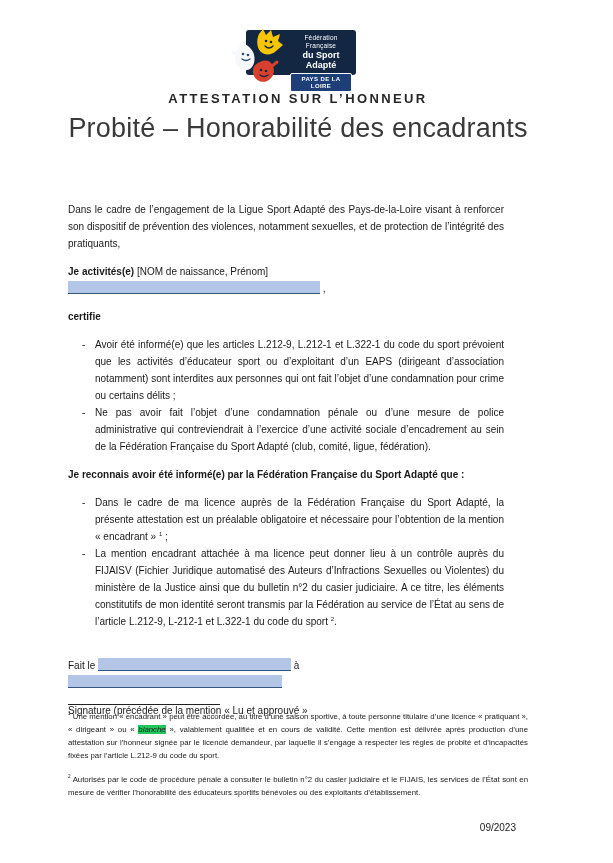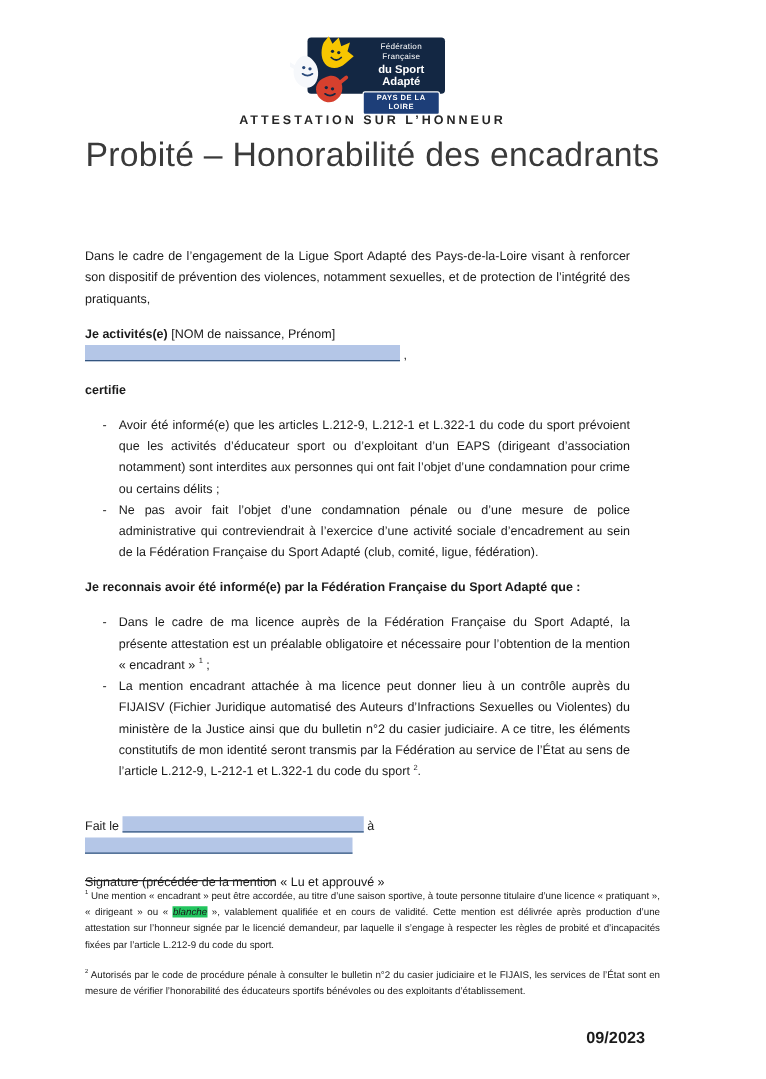--- a/index.html
+++ b/index.html
@@ -17,21 +17,21 @@
   .logo-wrap{display:flex;justify-content:center;}
   .logo{position:relative;width:120px;height:50px;}
   .logo-rect{position:absolute;left:8px;top:0;width:110px;height:45px;background:#132743;border-radius:3px;}
   .logo-figures{position:absolute;left:-6px;top:-4px;}
   .logo-text{position:absolute;left:52px;top:4px;width:62px;text-align:center;}
   .logo-line1{font-size:6.5px;color:#fff;line-height:8px;letter-spacing:.2px;}
   .logo-line2{font-size:9px;color:#fff;font-weight:bold;line-height:10px;}
   .logo-banner{margin-top:3px;border:1px solid #fff;border-radius:2px;background:#1d3e78;color:#fff;
     font-size:6px;font-weight:bold;letter-spacing:.4px;padding:1.5px 2px;line-height:7px;}
   
-  .kicker{margin-top:11px;text-align:center;font-size:10px;font-weight:600;letter-spacing:2.4px;color:#262626;}
+  .kicker{margin-top:11px;text-align:center;font-size:13px;font-weight:600;letter-spacing:2.4px;color:#262626;}
   .title{margin:7px 0 0 0;text-align:center;font-size:27px;font-weight:300;color:#3a3a3a;letter-spacing:.2px;}
   .subtitle{margin-top:4px;text-align:center;font-size:9.5px;font-weight:bold;letter-spacing:1.6px;color:#4472c4;}
   
   .doc-body{margin:57px 92px 0 68px;font-size:10px;line-height:17px;}
   .para{margin:0 0 11px 0;}
   .justify{text-align:justify;}
   .bold{font-weight:bold;}
   .list{margin:0 0 11px 0;}
   .li{position:relative;padding-left:27px;margin:0;}
   .li .marker{position:absolute;left:14px;top:0;}
@@ -42,21 +42,21 @@
   .blank-date{width:193px;}
   .blank-place{width:214px;}
   .date-line{margin:27px 0 0 0;}
   .signature-line{margin:11px 0 0 0;}
   
   .footnotes{position:absolute;left:68px;right:68px;top:704px;font-size:7.8px;line-height:13px;color:#1a1a1a;}
   .fn-rule{width:152px;border-top:1px solid #222;margin-bottom:5px;}
   .fn{margin:0 0 0 0;text-align:justify;}
   .fn + .fn{margin-top:11px;}
   .hl{background:#22c55e;font-style:italic;}
-  .version{position:absolute;right:80px;top:822px;font-size:13px;font-weight:bold;color:#1a1a1a;}
+  .version{position:absolute;right:80px;top:822px;font-size:10px;font-weight:normal;color:#1a1a1a;}
 </style>
 </head>
 <body>
 
 <div class="page">
 
   <div class="logo-wrap">
     <div class="logo">
       <div class="logo-rect"></div>
       <svg class="logo-figures" width="58" height="60" viewBox="0 0 58 60">

